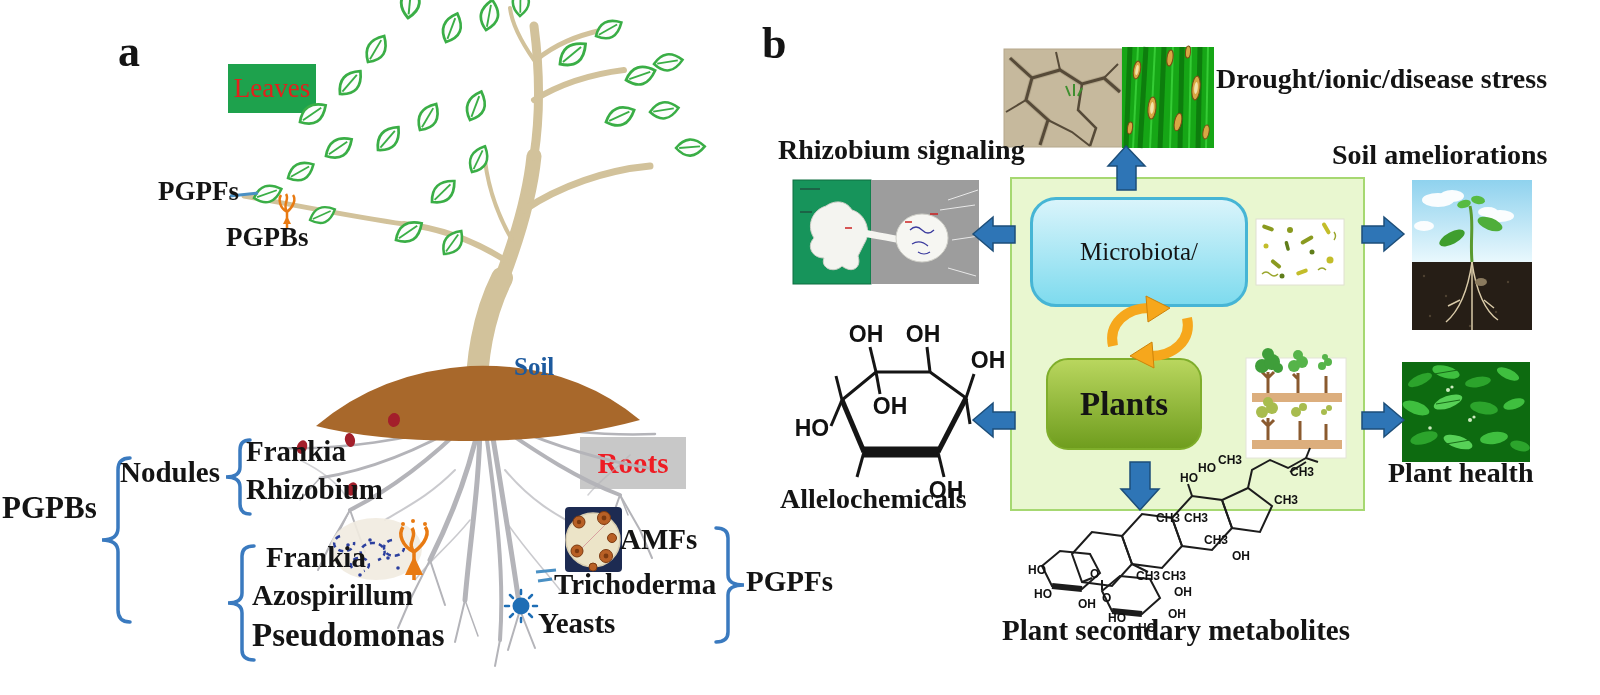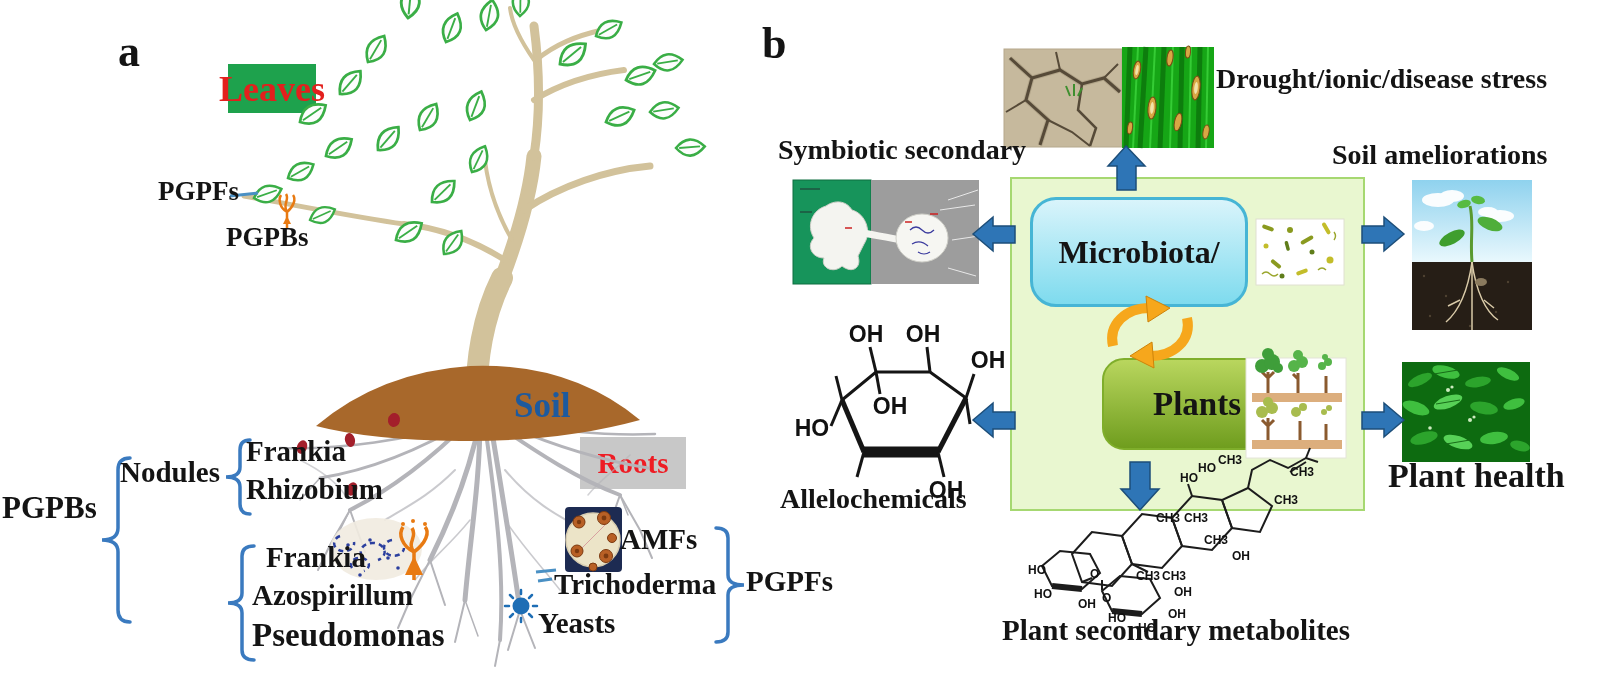--- a/index.html
+++ b/index.html
@@ -5,28 +5,28 @@
   html,body{margin:0;padding:0;background:#ffffff;}
   .fig{position:relative;width:1600px;height:695px;background:#ffffff;overflow:hidden;
        font-family:"Liberation Serif", serif;}
   .t{position:absolute;font-family:"Liberation Serif",serif;font-weight:bold;color:#141414;
      white-space:nowrap;line-height:1;z-index:4;}
   .it{}
   .box{position:absolute;display:flex;align-items:center;justify-content:center;z-index:2;}
   .panelb{position:absolute;left:1010px;top:177px;width:355px;height:334px;
           background:#e9f7d0;border:2px solid #a6d871;z-index:1;box-sizing:border-box;}
   .leavesbox{left:228px;top:64px;width:88px;height:49px;background:#1ea24d;}
-  .leavesbox span{color:#e3201d;font-weight:bold;font-size:36px;}
+  .leavesbox span{color:#e3201d;font-weight:normal;font-size:27px;}
   .rootsbox{left:580px;top:437px;width:106px;height:52px;background:#c8c8c8;}
   .rootsbox span{color:#ee1c24;font-weight:bold;font-size:29px;}
   .microbox{left:1030px;top:197px;width:218px;height:110px;border-radius:26px;
             background:linear-gradient(#d9f4fb,#7edbee);border:3px solid #46b5d5;
             flex-direction:column;box-sizing:border-box;}
-  .microbox div{font-size:32px;font-weight:bold;color:#141414;line-height:1.25;}
-  .plantsbox{left:1102px;top:358px;width:190px;height:92px;border-radius:22px;
+  .microbox div{font-size:25px;font-weight:normal;color:#141414;line-height:1.25;}
+  .plantsbox{left:1046px;top:358px;width:156px;height:92px;border-radius:22px;
              background:linear-gradient(#b9d65e,#6f9d1e);border:2px solid #7fae2b;
              box-sizing:border-box;}
   .plantsbox span{font-size:33px;font-weight:bold;color:#141414;}
   svg.decor{position:absolute;left:0;top:0;z-index:3;}
   .molL{font-family:"Liberation Sans",sans-serif;font-weight:bold;font-size:23px;fill:#111;}
   .gl{font-family:"Liberation Sans",sans-serif;font-weight:bold;font-size:12px;fill:#111;}
 </style>
 </head>
 <body>
 
@@ -499,34 +499,34 @@
       <text class="gl" x="1174" y="596">OH</text>
       <text class="gl" x="1168" y="618">OH</text>
       <text class="gl" x="1138" y="632">HO</text>
       <text class="gl" x="1232" y="560">OH</text>
     </g>
   </svg>
 
   <div class="t" style="left:118px;top:30px;font-size:44px">a</div>
   <div class="t" style="left:158px;top:178px;font-size:27px">PGPFs</div>
   <div class="t" style="left:226px;top:224px;font-size:27px">PGPBs</div>
-  <div class="t" style="left:514px;top:388px;font-size:35px;color:#1d5a9e">Soil</div>
+  <div class="t" style="left:514px;top:354px;font-size:25px;color:#1d5a9e">Soil</div>
   <div class="t" style="left:2px;top:492px;font-size:31px">PGPBs</div>
   <div class="t" style="left:120px;top:458px;font-size:29px">Nodules</div>
   <div class="t it" style="left:246px;top:437px;font-size:29px">Frankia</div>
   <div class="t it" style="left:246px;top:475px;font-size:29px">Rhizobium</div>
   <div class="t it" style="left:266px;top:543px;font-size:29px">Frankia</div>
   <div class="t it" style="left:252px;top:581px;font-size:29px">Azospirillum</div>
   <div class="t it" style="left:252px;top:619px;font-size:33px">Pseudomonas</div>
   <div class="t" style="left:620px;top:525px;font-size:29px">AMFs</div>
   <div class="t it" style="left:554px;top:570px;font-size:29px">Trichoderma</div>
   <div class="t" style="left:538px;top:609px;font-size:29px">Yeasts</div>
   <div class="t" style="left:746px;top:567px;font-size:29px">PGPFs</div>
 
   <div class="t" style="left:762px;top:22px;font-size:44px">b</div>
-  <div class="t" style="left:778px;top:136px;font-size:28px">Symbiotic secondary</div>
+  <div class="t" style="left:778px;top:136px;font-size:28px">Rhizobium signaling</div>
   <div class="t" style="left:1216px;top:65px;font-size:28px">Drought/ionic/disease stress</div>
   <div class="t" style="left:780px;top:485px;font-size:28px">Allelochemicals</div>
   <div class="t" style="left:1332px;top:141px;font-size:28px">Soil ameliorations</div>
-  <div class="t" style="left:1388px;top:459px;font-size:34px">Plant health</div>
+  <div class="t" style="left:1388px;top:459px;font-size:28px">Plant health</div>
   <div class="t" style="left:1002px;top:616px;font-size:29px">Plant secondary metabolites</div>
 
 </div>
 
 </body></html>

